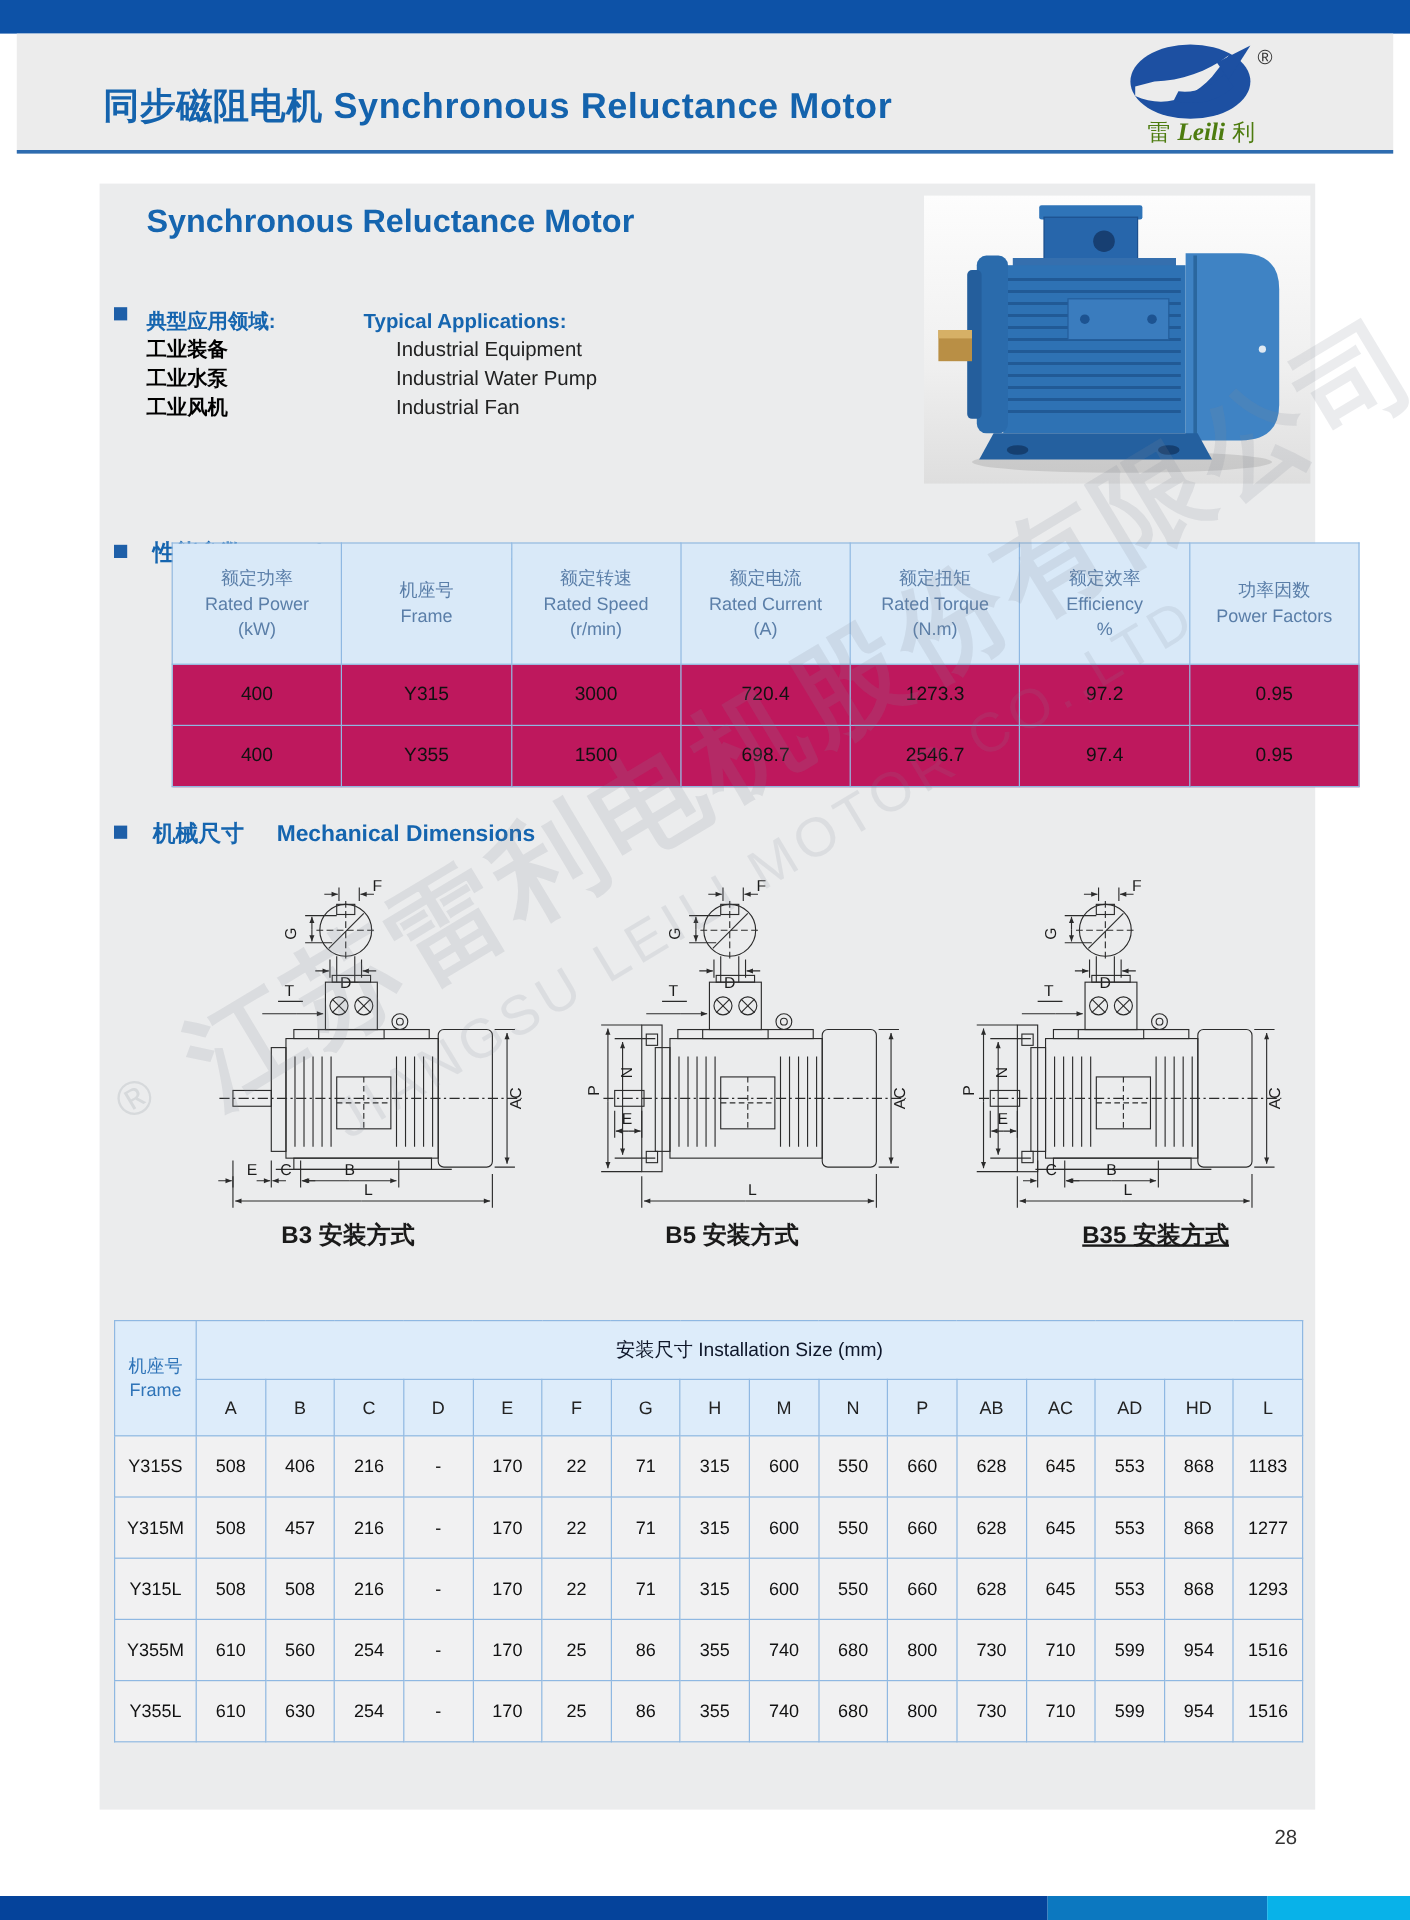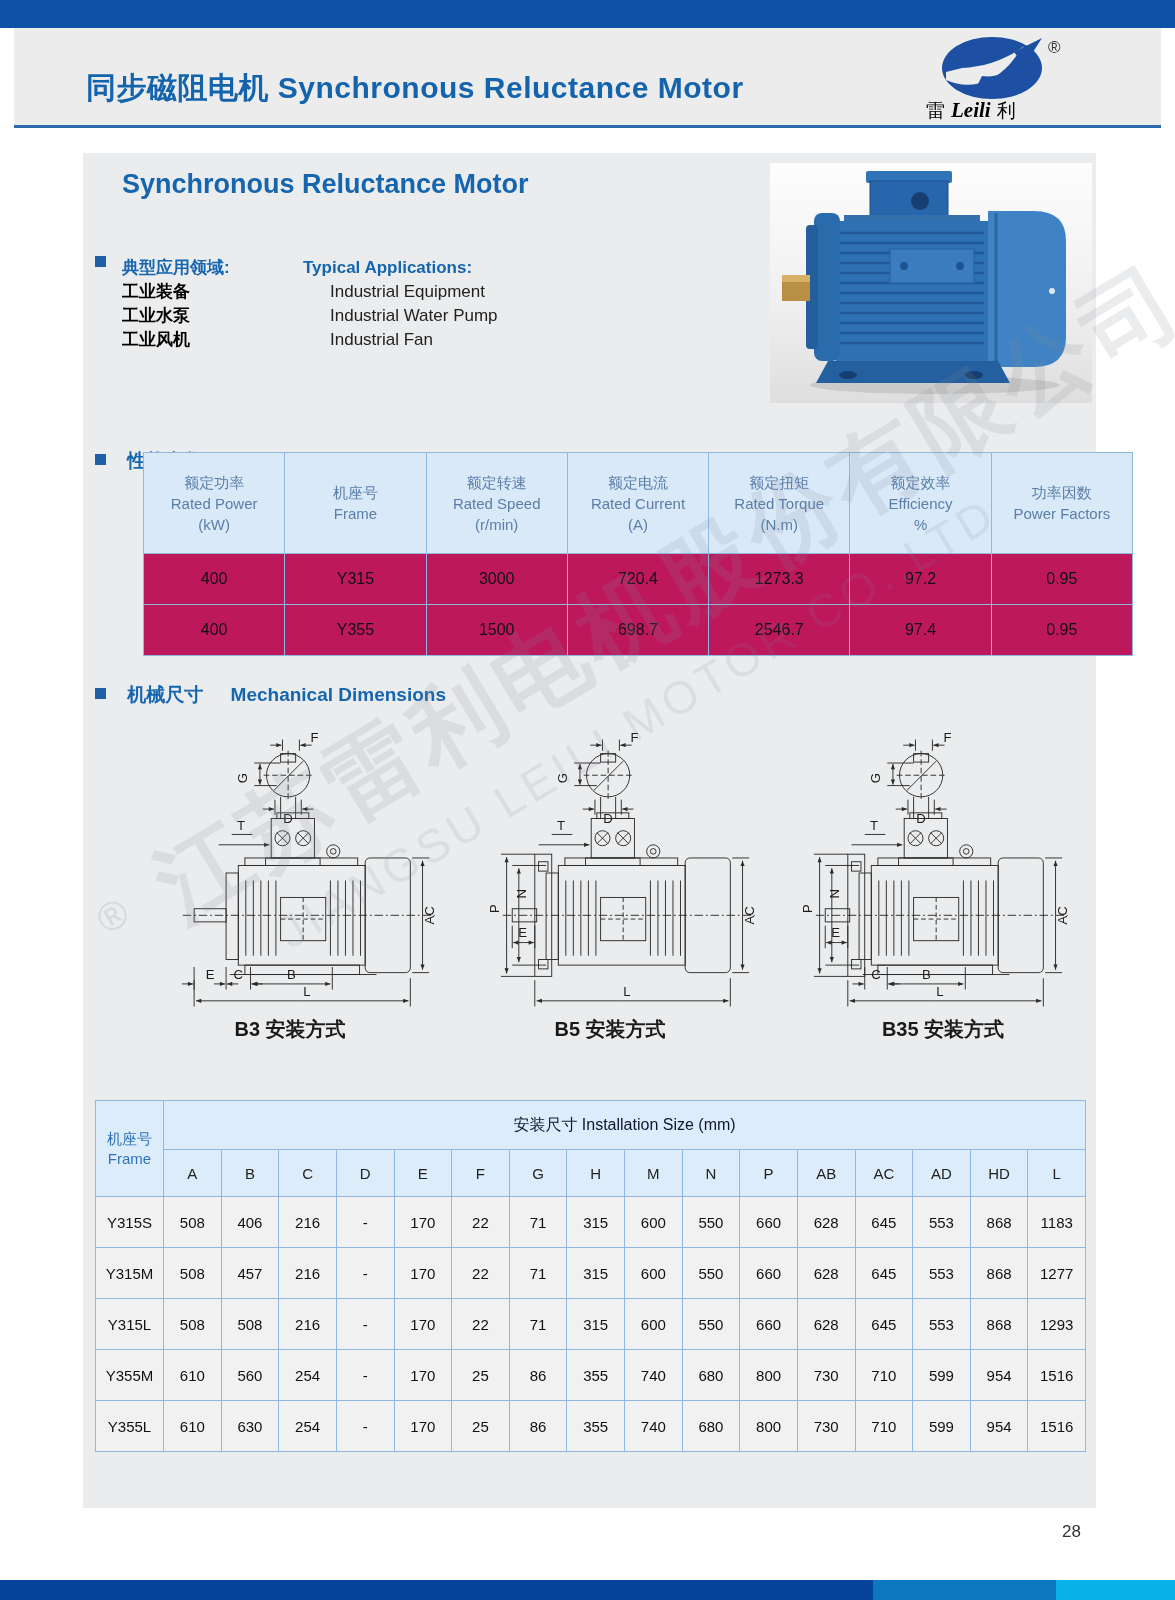--- a/index.html
+++ b/index.html
@@ -6,21 +6,21 @@
   body{font-family:"Liberation Sans","DejaVu Sans",sans-serif;}
   .page{position:relative;width:1175px;height:1600px;background:#fff;overflow:hidden;}
 
   
   .topbar{position:absolute;left:0;top:0;width:1175px;height:28px;background:#0d52a7;}
 
   
   .header-band{position:absolute;left:14px;top:28px;width:1147px;height:97px;background:#ececec;border-bottom:3px solid #2e6cb0;}
   .header-title{position:absolute;left:72px;top:40px;font-size:30px;font-weight:bold;color:#1463ad;letter-spacing:0.5px;}
   .brand{position:absolute;right:45px;top:4px;width:190px;height:92px;}
-  .brand-text{position:absolute;left:0;top:66px;width:150px;text-align:left;font-family:"Liberation Serif","DejaVu Serif",serif;color:#000000;font-size:19px;}
+  .brand-text{position:absolute;left:0;top:66px;width:150px;text-align:center;font-family:"Liberation Serif","DejaVu Serif",serif;color:#4d7c0f;font-size:19px;}
   .brand-text .script{font-style:italic;font-weight:bold;font-size:21px;padding:0 6px;}
 
   
   .panel{position:absolute;left:83px;top:153px;width:1013px;height:1355px;background:#ebeced;}
 
   
   .product-title{position:absolute;left:122px;top:168px;font-size:27px;font-weight:bold;color:#1565af;line-height:33px;}
   .apps{position:absolute;left:95px;top:256px;font-size:17px;}
   .bullet{display:inline-block;width:11px;height:11px;background:#1e5fa8;margin-right:16px;vertical-align:2px;}
   .apps-row{display:flex;line-height:24px;}
@@ -550,21 +550,21 @@
       <line x1="80" y1="206" x2="80" y2="230" stroke="#2b2b2b" stroke-width="1"></line>
       <line x1="68" y1="224" x2="57" y2="224" stroke="#2b2b2b" stroke-width="1"></line>
       <polygon points="57,224 62.57198781345906,221.7744771835221 62.57198781345906,226.2255228164779" fill="#2b2b2b"></polygon>
       <line x1="68" y1="224" x2="79" y2="224" stroke="#2b2b2b" stroke-width="1"></line>
       <polygon points="79,224 73.42801218654094,226.2255228164779 73.42801218654094,221.7744771835221" fill="#2b2b2b"></polygon>
       <text x="67" y="218" font-size="14" fill="#1c1c1c" text-anchor="middle">E</text>
     </svg>
 
   <div class="diag-caption" style="left:135px;">B3 安装方式</div>
   <div class="diag-caption" style="left:455px;">B5 安装方式</div>
-  <div class="diag-caption" style="left:788px;">B35 安装方式</div>
+  <div class="diag-caption" style="left:808px;text-decoration:underline;">B35 安装方式</div>
 
   <div class="inst-wrap">
     <table>
       <colgroup id="inst-cols">
           <col style="width: 68px;">
           <col style="width: 57.625px;">
           <col style="width: 57.625px;">
           <col style="width: 57.625px;">
           <col style="width: 57.625px;">
           <col style="width: 57.625px;">

